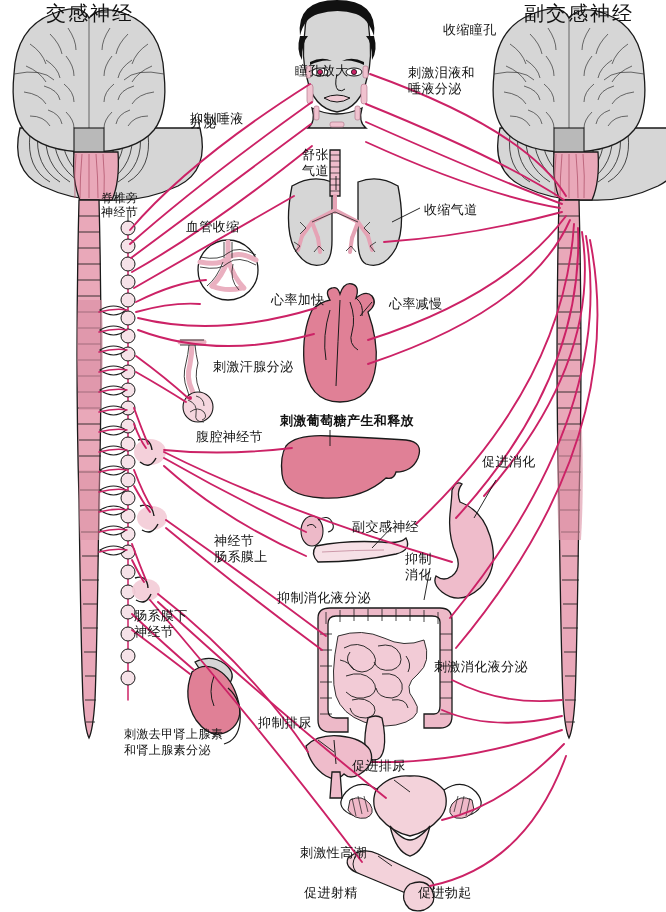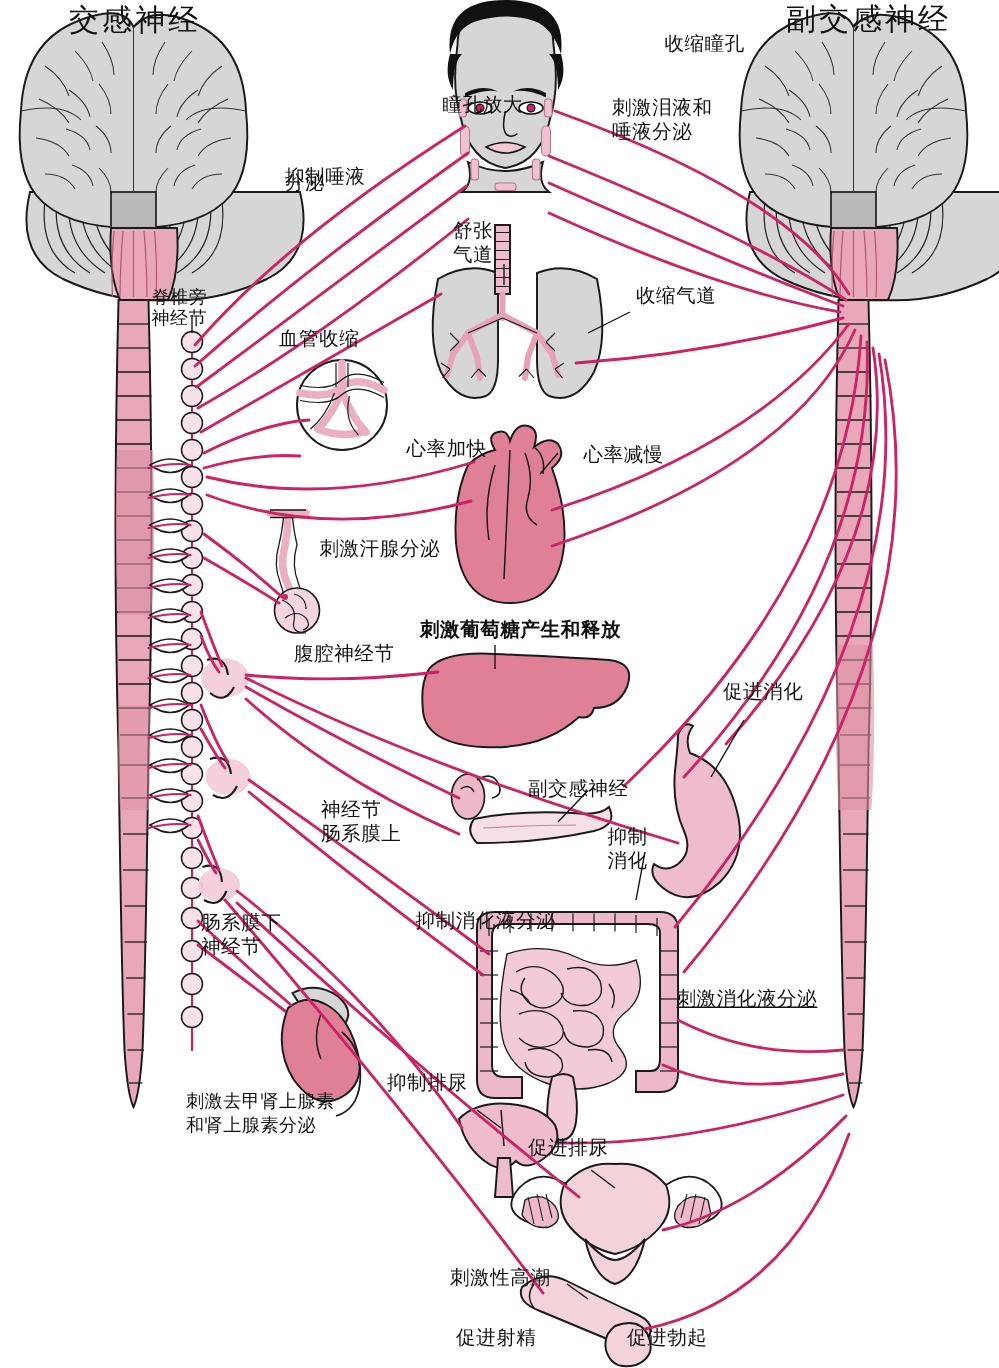--- a/index.html
+++ b/index.html
@@ -652,21 +652,21 @@
 
 <div class="lbl big" style="left:408px;top:66px;">刺激泪液和</div>
 <div class="lbl big" style="left:408px;top:82px;">唾液分泌</div>
 
 <div class="lbl med" style="left:101px;top:192px;">脊椎旁</div>
 <div class="lbl med" style="left:101px;top:206px;">神经节</div>
 
 <div class="lbl big" style="left:302px;top:148px;">舒张</div>
 <div class="lbl big" style="left:302px;top:164px;">气道</div>
 
-<div class="lbl big" style="left:424px;top:191px;text-align:center;">收缩气道</div>
+<div class="lbl big" style="left:424px;top:203px;text-align:center;">收缩气道</div>
 
 <div class="lbl big" style="left:186px;top:220px;">血管收缩</div>
 
 <div class="lbl big" style="left:271px;top:293px;">心率加快</div>
 <div class="lbl big" style="left:389px;top:297px;">心率减慢</div>
 
 <div class="lbl big" style="left:213px;top:360px;">刺激汗腺分泌</div>
 
 <div class="lbl big" style="left:196px;top:430px;">腹腔神经节</div>
 
@@ -675,26 +675,26 @@
 <div class="lbl big" style="left:482px;top:455px;">促进消化</div>
 
 <div class="lbl big" style="left:214px;top:518px;margin-top:32px;">肠系膜上</div>
 <div class="lbl big" style="left:214px;top:534px;">神经节</div>
 
 <div class="lbl big" style="left:352px;top:520px;">副交感神经</div>
 
 <div class="lbl big" style="left:405px;top:552px;">抑制</div>
 <div class="lbl big" style="left:405px;top:568px;">消化</div>
 
-<div class="lbl big" style="left:277px;top:591px;margin-top:17px;">抑制消化液分泌</div>
+<div class="lbl big" style="left:277px;top:591px;">抑制消化液分泌</div>
 
 <div class="lbl big" style="left:134px;top:609px;">肠系膜下</div>
 <div class="lbl big" style="left:134px;top:625px;">神经节</div>
 
-<div class="lbl big" style="left:451px;top:660px;text-decoration:underline;">刺激消化液分泌</div>
+<div class="lbl big" style="left:434px;top:660px;">刺激消化液分泌</div>
 
 <div class="lbl med" style="left:124px;top:728px;">刺激去甲肾上腺素</div>
 <div class="lbl med" style="left:124px;top:744px;">和肾上腺素分泌</div>
 
 <div class="lbl big" style="left:258px;top:716px;">抑制排尿</div>
 
 <div class="lbl big" style="left:352px;top:759px;">促进排尿</div>
 
 <div class="lbl big" style="left:300px;top:846px;">刺激性高潮</div>
 

